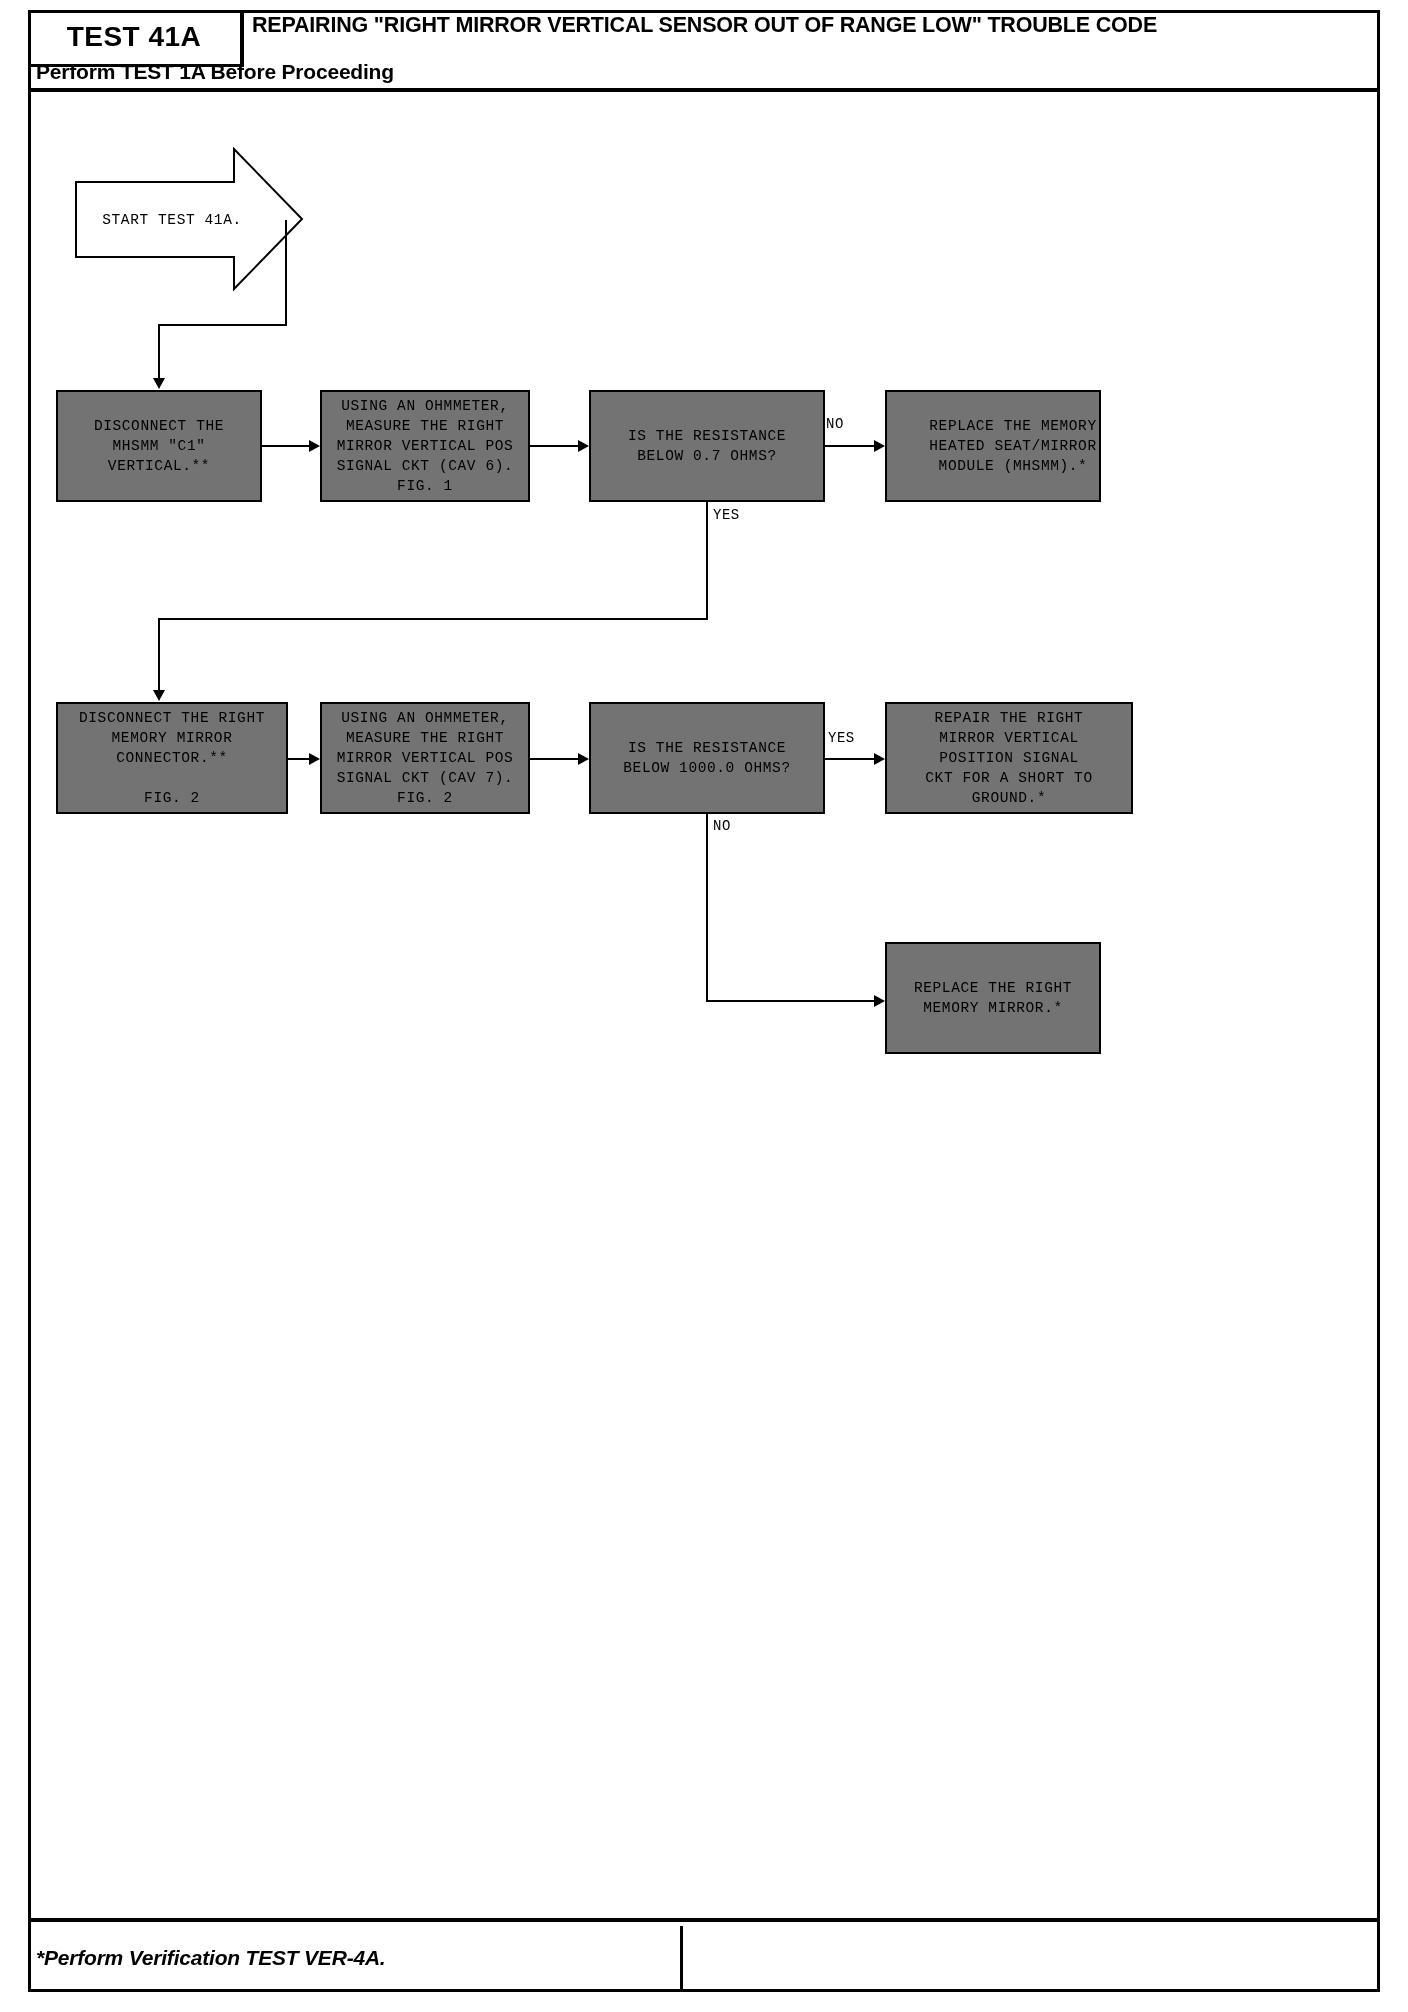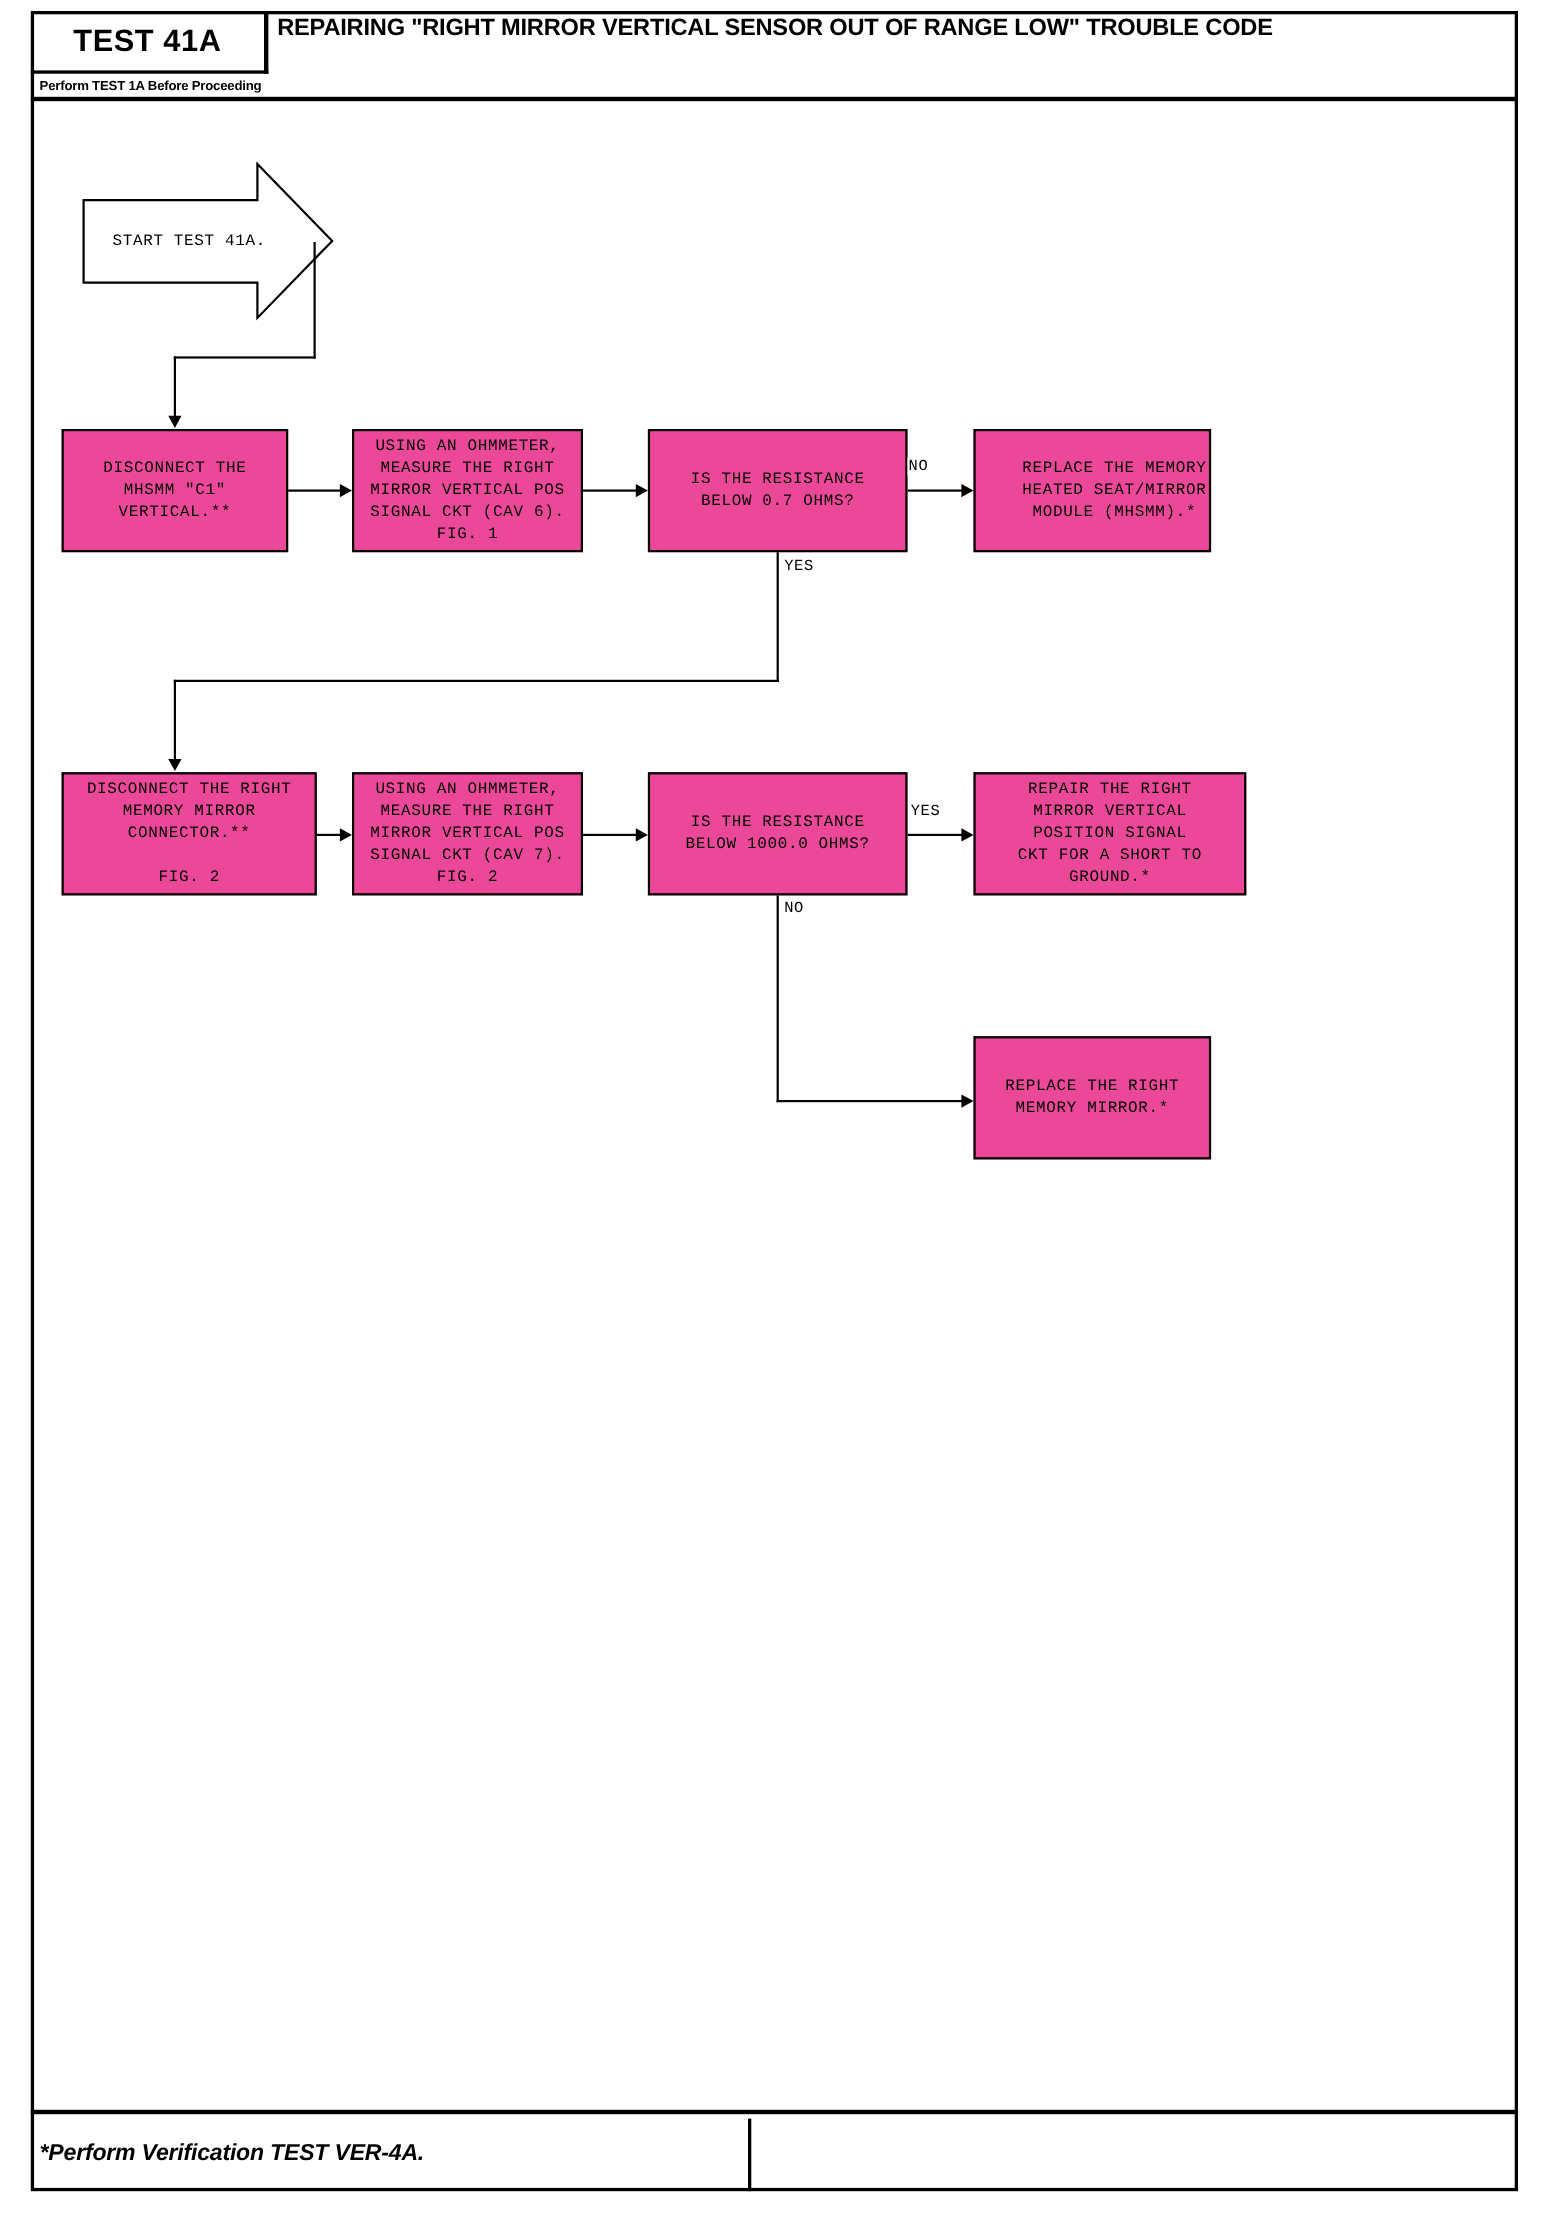--- a/index.html
+++ b/index.html
@@ -51,39 +51,39 @@
     position:absolute;
     left:224px; top:3px;
     width:1120px;
     font-weight:bold;
     font-size:21.5px;
     line-height:25px;
     letter-spacing:-0.2px;
   }
   .header-sub{
     position:absolute;
-    left:8px; top:61px;
+    left:8px; top:50px;
     font-weight:bold;
-    font-size:12px;
+    font-size:21px;
     letter-spacing:-0.2px;
   }
 
   
   .canvas{
     position:absolute;
     left:28px; top:92px;
     width:1352px; height:1800px;
   }
 
   
   .node{
     position:absolute;
     box-sizing:border-box;
     border:2px solid #000;
-    background:#ec4899;
+    background:#737373;
     display:flex;
     align-items:center;
     justify-content:center;
     text-align:center;
   }
   .node .txt{
     font-family:"Liberation Mono", monospace;
     font-size:14.5px;
     line-height:20px;
     letter-spacing:0.6px;

